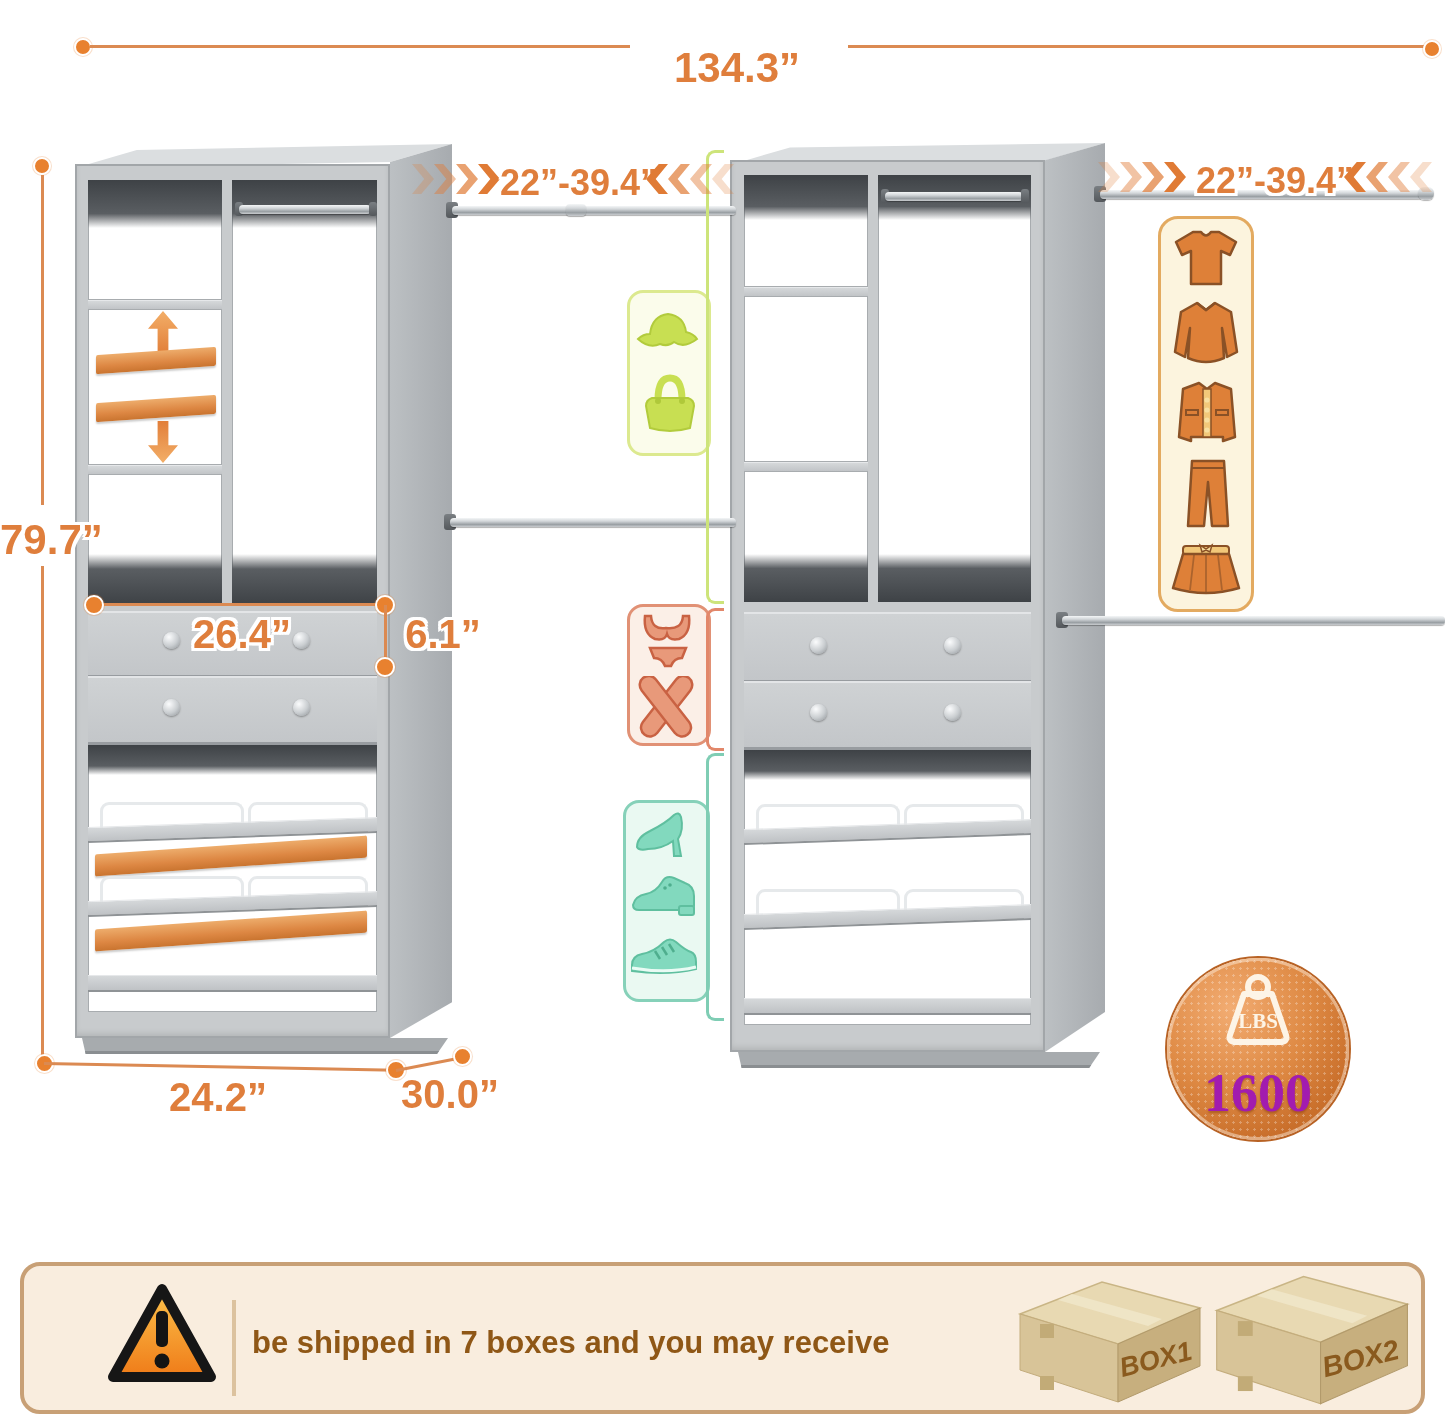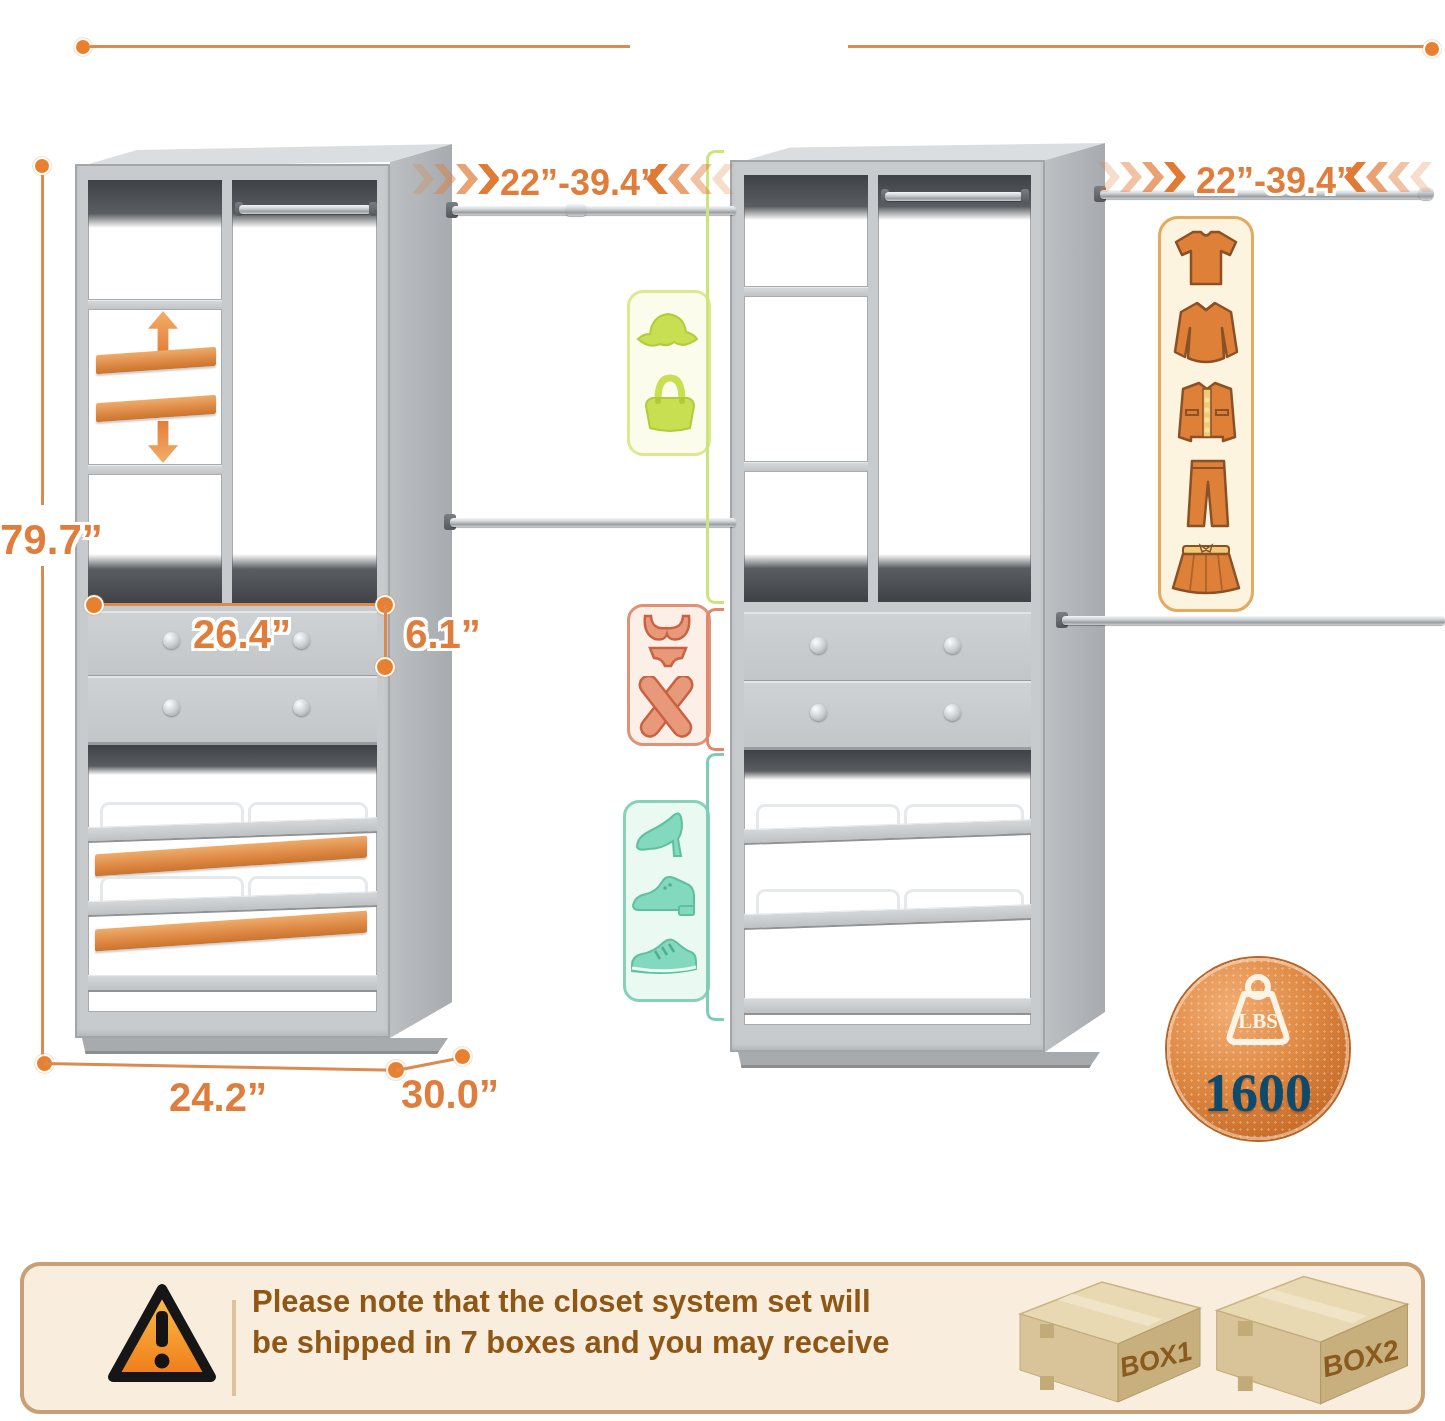--- a/index.html
+++ b/index.html
@@ -37,36 +37,37 @@
   .bracket{position:absolute;width:15px;border:3px solid;border-right:none;border-radius:9px 0 0 9px;}
   .picon{position:absolute;}
   
   .badge{position:absolute;border-radius:50%;
          background:radial-gradient(circle at 35% 28%,#F2AC72 0%,#DE8943 45%,#C96F2B 75%,#BA6222 100%);
          box-shadow:inset 0 0 0 3px rgba(255,244,230,.45), 0 0 0 2px #B86224;
          background-blend-mode:normal;}
   .badge:after{content:"";position:absolute;inset:0;border-radius:50%;
          background-image:radial-gradient(rgba(255,255,255,.28) 1px,transparent 1.4px);background-size:7px 7px;}
   .cap-txt{position:absolute;font-family:"Liberation Serif",serif;font-weight:bold;font-style:italic;color:#D0762C;text-align:center;letter-spacing:1px;}
-  .w1600{position:absolute;font-family:"Liberation Serif",serif;font-weight:bold;color:#0c4a6e;text-align:center;text-shadow:0 2px 2px rgba(120,55,10,.4);z-index:2;}
+  .w1600{position:absolute;font-family:"Liberation Serif",serif;font-weight:bold;color:#a21caf;text-align:center;text-shadow:0 2px 2px rgba(120,55,10,.4);z-index:2;}
   
   .banner{position:absolute;background:#F9EDDE;border:4px solid #C8A076;border-radius:20px;box-sizing:border-box;}
   .note-line{position:absolute;color:#8F5716;font-weight:bold;white-space:nowrap;}
   .divider{position:absolute;background:#DCC29E;}
 </style>
 </head>
 <body>
 
 <div class="canvas">
 
   <div class="grp" style="z-index:5;">
     <div class="dot" style="left:74px;top:38px;width:18px;height:18px;"></div>
     <div class="dline" style="left:90px;top:45px;width:540px;height:3px;"></div>
     <div class="dline" style="left:848px;top:45px;width:578px;height:3px;"></div>
     <div class="dot" style="left:1423px;top:40px;width:18px;height:18px;"></div>
+    <div class="dtx" style="left:617px;top:44px;width:240px;font-size:42px;">134.3”</div>
   </div>
 
   <div class="grp" style="z-index:1;">
     <div class="topface" style="left:75px;top:144px;width:377px;height:24px;clip-path:polygon(0 100%,83.5% 75%,100% 0,16.4% 25%);"></div>
     <div class="sideface" style="left:390px;top:144px;width:62px;height:894px;clip-path:polygon(0 2%,100% 0,100% 96%,0 100%);"></div>
     <div class="front" style="left:75px;top:164px;width:315px;height:874px;"></div>
 
     <div class="open" style="left:88px;top:180px;width:134px;height:120px;">
       <div class="dkt" style="height:48px;"></div>
     </div>
@@ -311,21 +312,20 @@
           <linearGradient id="wg" x1="0" y1="0" x2="0" y2="1">
         <stop offset="0" stop-color="#FCC24B"></stop>
             <stop offset="1" stop-color="#EF7B18"></stop>
       </linearGradient>
         </defs>
       <path d="M56,8 L105,96 L7,96 Z" fill="url(#wg)" stroke="#161616" stroke-width="10" stroke-linejoin="round"></path>
       <rect x="50" y="30" width="12" height="36" rx="5" fill="#141414"></rect>
       <circle cx="56" cy="80" r="7.5" fill="#141414"></circle>
     </svg>
     <div class="divider" style="left:232px;top:1300px;width:4px;height:96px;"></div>
-    <div class="note-line" style="left:252px;top:1284px;font-size:31px;">Please note that the closet system set will</div>
     <div class="note-line" style="left:252px;top:1325px;font-size:31px;">be shipped in 7 boxes and you may receive</div>
 
     <svg style="position:absolute;left:1008px;top:1272px;" width="202" height="134" viewBox="0 0 202 134">
       <polygon points="12,42 94,10 192,36 110,72" fill="#E8D9B2" stroke="#C9B585" stroke-width="1.5"></polygon>
       <polygon points="12,42 110,72 110,130 12,98" fill="#D8C498" stroke="#C3AC7C" stroke-width="1"></polygon>
       <polygon points="110,72 192,36 192,94 110,130" fill="#C7AF7E" stroke="#B29A6B" stroke-width="1"></polygon>
       <polygon points="50,28 64,22 154,47 140,54" fill="#F0E6C8" opacity=".9"></polygon>
       <rect x="32" y="52" width="14" height="14" fill="#C2AB77"></rect>
       <rect x="32" y="104" width="14" height="14" fill="#C2AB77"></rect>
       <text x="150" y="96" transform="rotate(-14 150 96)" font-family="Liberation Sans, sans-serif" font-weight="bold" font-style="italic" font-size="27" fill="#8A5A1E" text-anchor="middle">BOX1</text>

